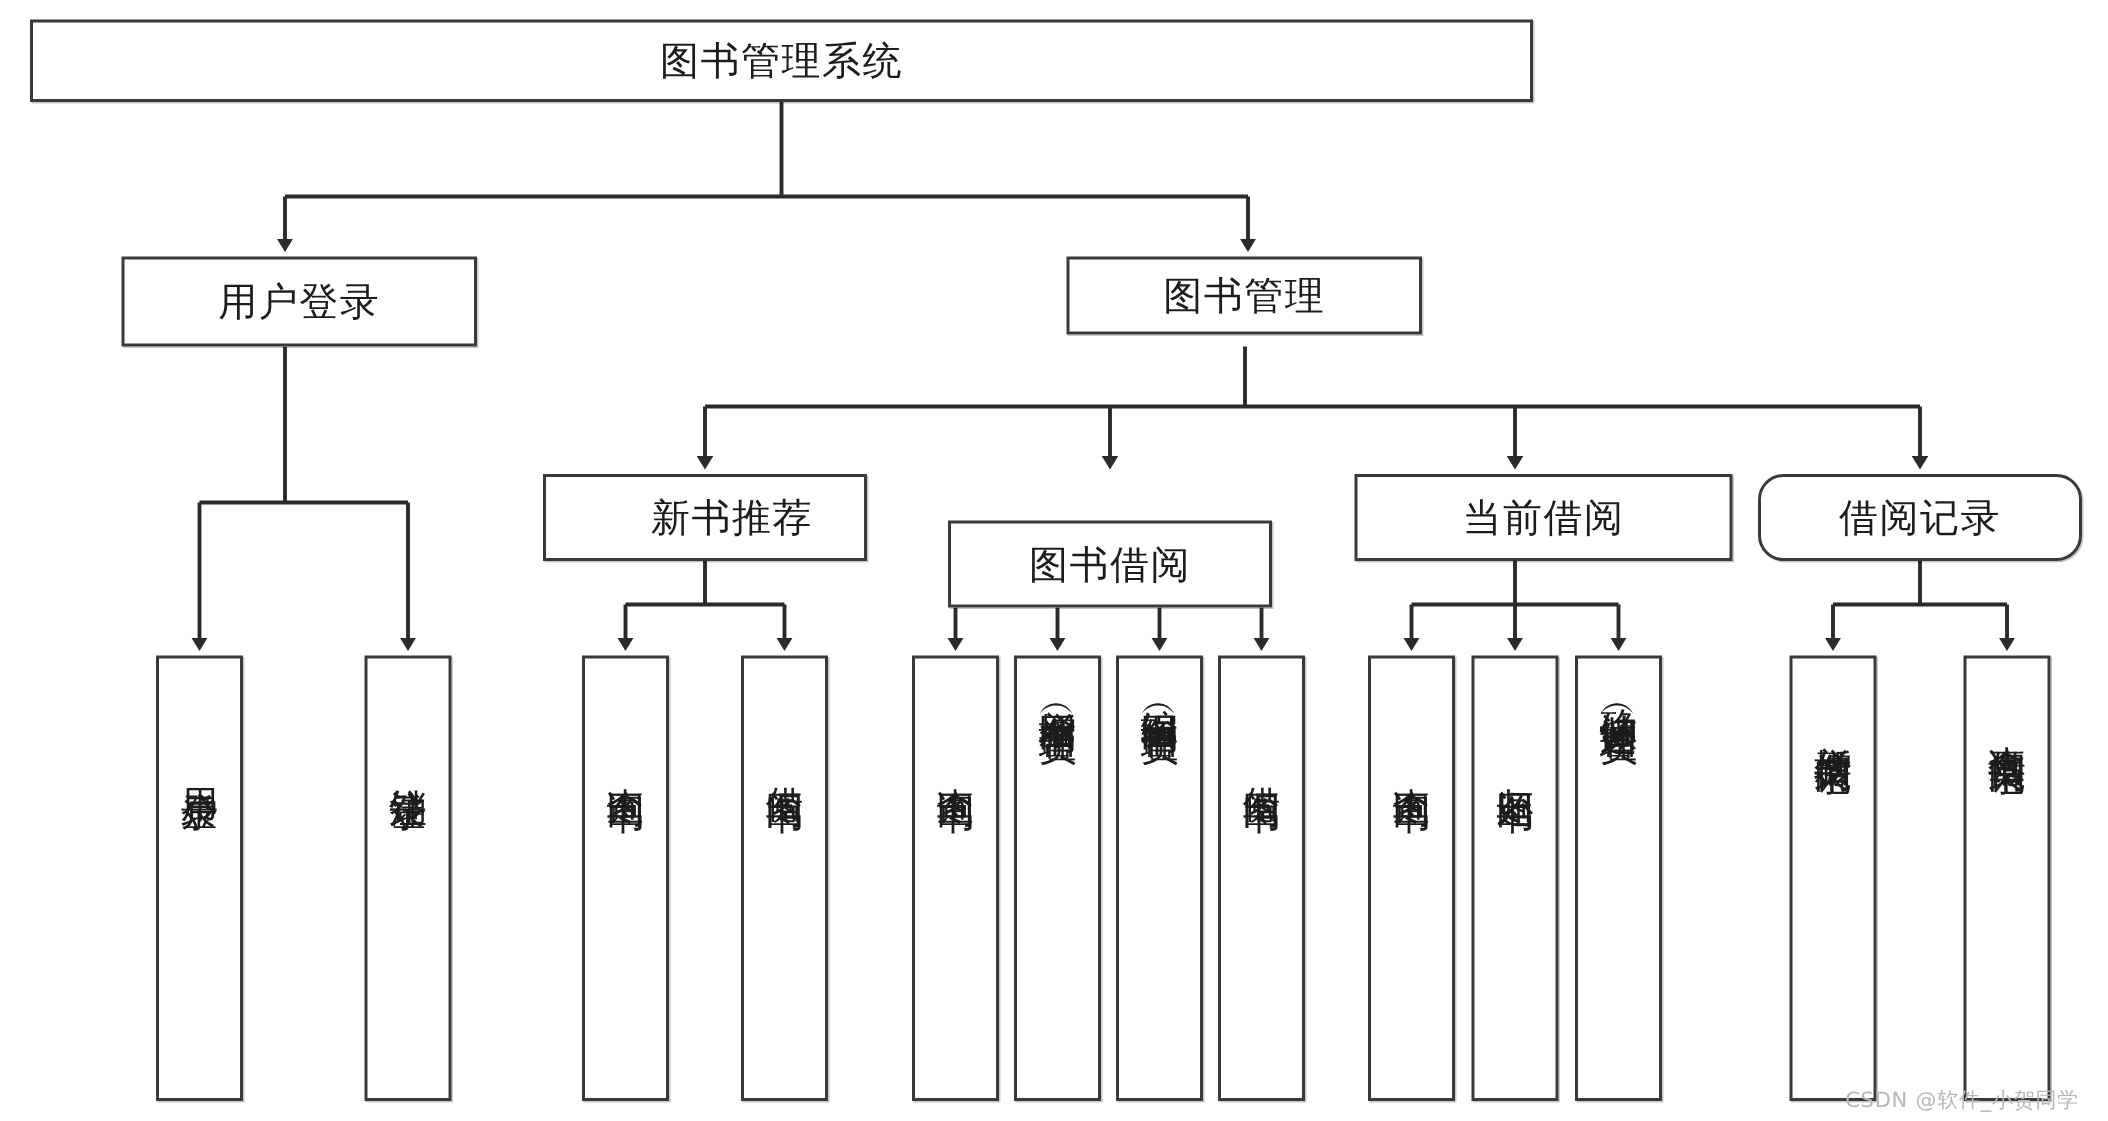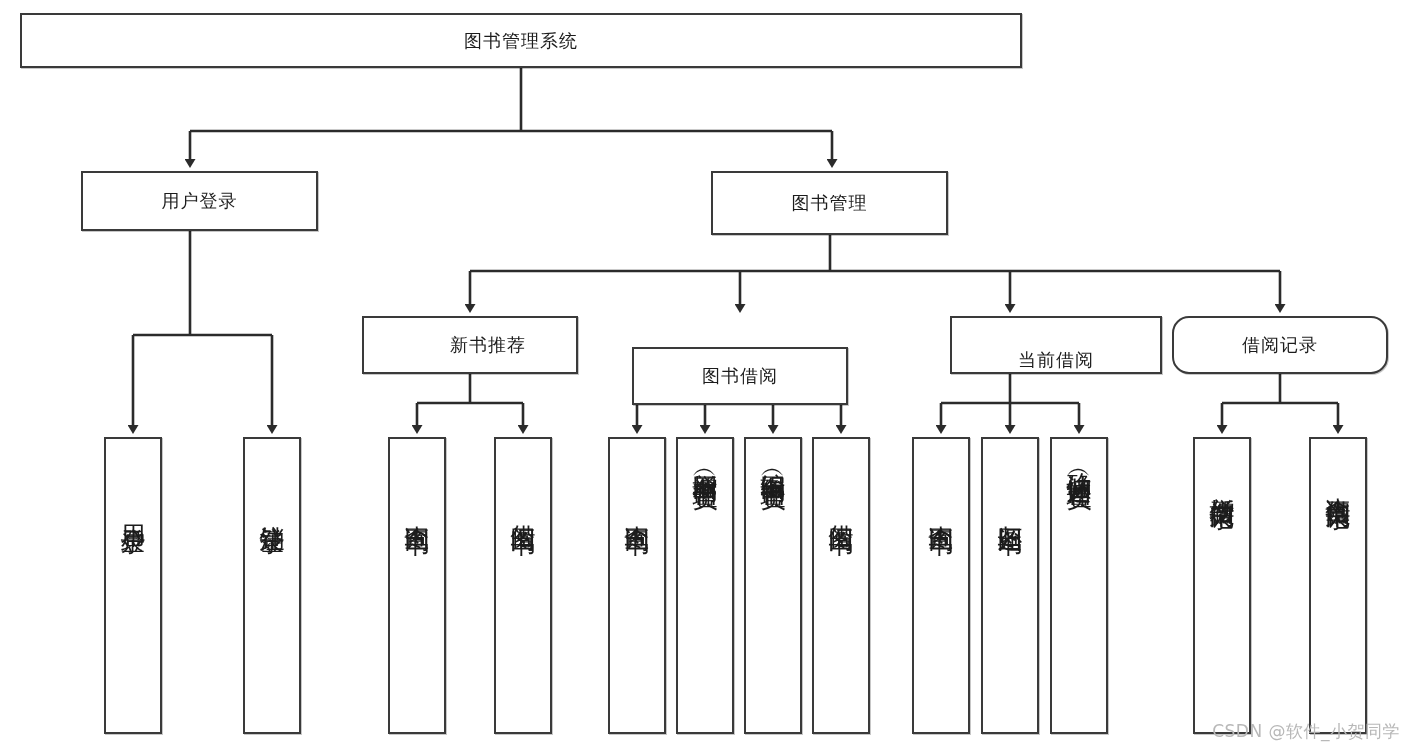--- a/index.html
+++ b/index.html
@@ -29,21 +29,21 @@
     box-sizing: border-box;
     background: #ffffff;
     border: 2px solid #3a3a3a;
     box-shadow: 1px 1px 0 rgba(0,0,0,0.22);
     display: flex;
     align-items: center;
     justify-content: center;
     color: #1c1c1c;
   }
   .node.horiz {
-    font-size: 18px;
+    font-size: 26px;
     letter-spacing: 1px;
   }
   .node.vert {
     align-items: flex-start;
     justify-content: center;
     padding-top: 14px;
   }
   .node.vert .vtext {
     writing-mode: vertical-rl;
     text-orientation: upright;
@@ -53,23 +53,23 @@
     white-space: nowrap;
   }
   .node.vert.mid .vtext {
     padding-top: 52px;
   }
   .node.vert.mid3 .vtext {
     padding-top: 24px;
   }
   .watermark {
     position: absolute;
-    right: 5px;
+    right: 19px;
     bottom: 4px;
-    font-size: 17px;
+    font-size: 14px;
     color: #b8b8b8;
     letter-spacing: 0.5px;
     white-space: nowrap;
   }
 </style>
 </head>
 <body>
 
 <div id="canvas">
 
@@ -123,31 +123,31 @@
     </g>
   </svg>
 
   <div class="node horiz" style="left:20px; top:13px; width:1002px; height:55px;">
     <span>图书管理系统</span>
   </div>
 
   <div class="node horiz" style="left:81px; top:171px; width:237px; height:60px;">
     <span>用户登录</span>
   </div>
-  <div class="node horiz" style="left:711px; top:171px; width:237px; height:64px;align-items:center;">
+  <div class="node horiz" style="left:711px; top:171px; width:237px; height:52px;align-items:center;">
     <span>图书管理</span>
   </div>
 
   <div class="node horiz" style="left:362px; top:316px; width:216px; height:58px;padding-left:36px;">
     <span>新书推荐</span>
   </div>
   <div class="node horiz" style="left:632px; top:316px; width:216px; height:58px;margin-top:31px;">
     <span>图书借阅</span>
   </div>
-  <div class="node horiz" style="left:950px; top:316px; width:212px; height:58px;align-items:flex-end;">
+  <div class="node horiz" style="left:903px; top:316px; width:252px; height:58px;">
     <span>当前借阅</span>
   </div>
   <div class="node horiz" style="left:1172px; top:316px; width:216px; height:58px;border-radius:17px;">
     <span>借阅记录</span>
   </div>
 
   <div class="node vert mid" style="left:104px; top:437px; width:58px; height:297px;">
     <span class="vtext">用户登录</span>
   </div>
   <div class="node vert mid" style="left:243px; top:437px; width:58px; height:297px;">

